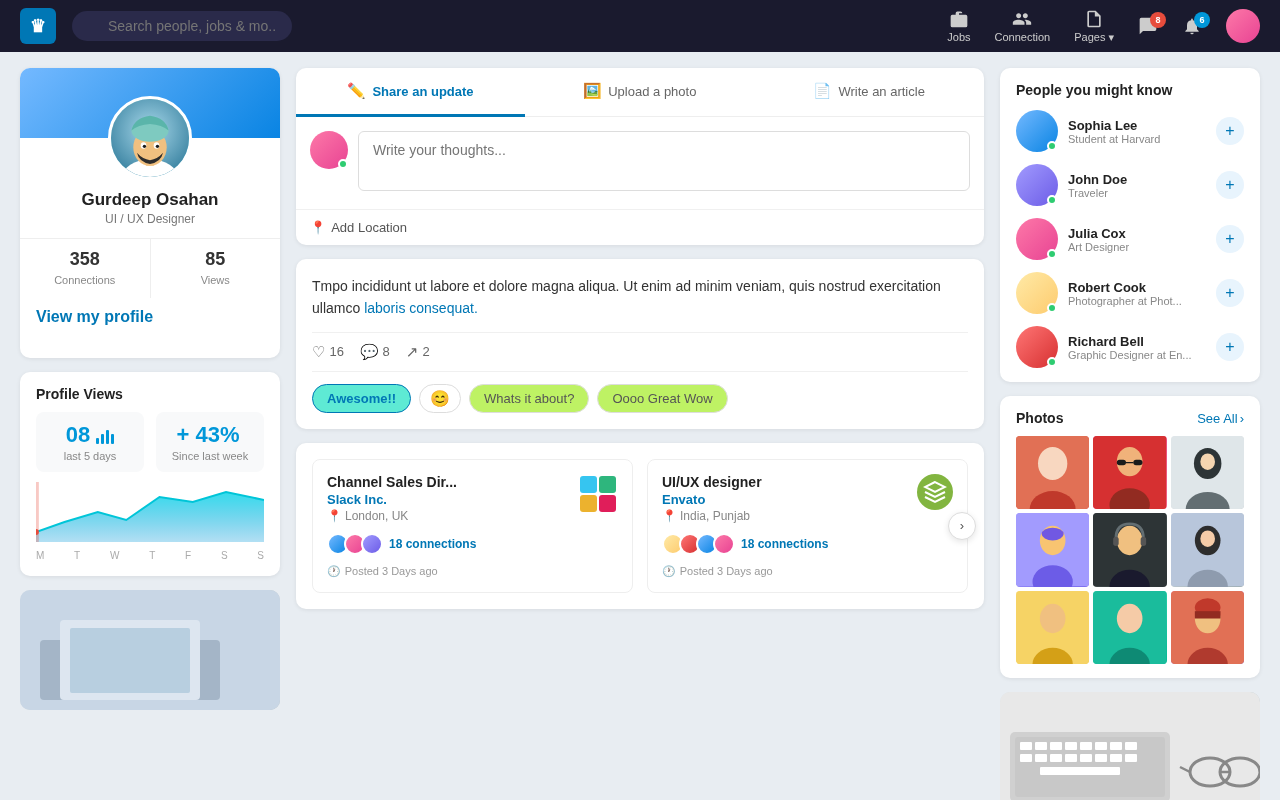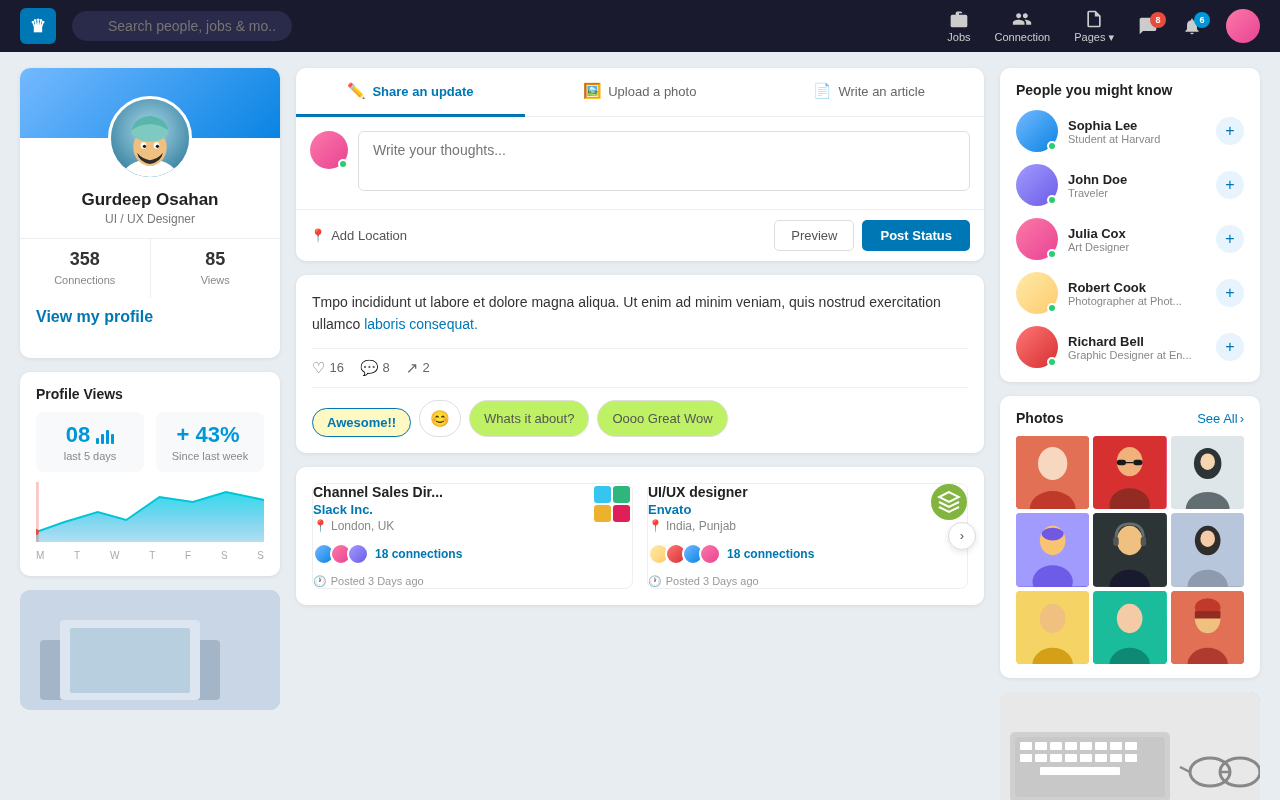--- a/index.html
+++ b/index.html
@@ -200,28 +200,28 @@
     .post-actions { display: flex; align-items: center; gap: 16px; padding: 10px 0; border-top: 1px solid #f0f0f0; border-bottom: 1px solid #f0f0f0; margin-bottom: 12px; }
     .post-action { display: flex; align-items: center; gap: 4px; color: #666; font-size: 13px; cursor: pointer; }
     .post-action .icon { font-size: 15px; }
 
     
     .reactions { display: flex; gap: 8px; flex-wrap: wrap; }
     .reaction-btn {
       padding: 6px 14px; border-radius: 20px; font-size: 13px; cursor: pointer;
       display: flex; align-items: center; gap: 5px;
     }
-    .reaction-awesome { background: #fef9c3; border: 1px solid #0077b5; color: #0077b5; font-weight: 600; margin-top: 8px; }
+    .reaction-awesome { background: #5eead4; border: 1px solid #0077b5; color: #0077b5; font-weight: 600; }
     .reaction-emoji { background: #fff; border: 1px solid #ddd; color: #555; font-size: 16px; padding: 4px 10px; }
     .reaction-text { background: #bef264; border: 1px solid #ddd; color: #555; }
 
     
     .jobs-card { padding: 16px; }
     .jobs-scroll { display: flex; gap: 14px; overflow: hidden; position: relative; }
-    .job-item { flex: 0 0 calc(50% - 7px); border: 1px solid #eee; border-radius: 8px; min-width: 0; }
+    .job-item { flex: 0 0 calc(50% - 7px); border: 1px solid #eee; border-radius: 8px; padding: 14px; min-width: 0; }
     .job-header { display: flex; align-items: flex-start; justify-content: space-between; margin-bottom: 8px; }
     .job-title { font-size: 14px; font-weight: 700; color: #222; margin-bottom: 2px; }
     .job-company { color: #0077b5; font-size: 13px; font-weight: 600; }
     .job-location { font-size: 12px; color: #888; display: flex; align-items: center; gap: 3px; margin-top: 2px; }
     .job-logo { width: 40px; height: 40px; border-radius: 8px; flex-shrink: 0; display: flex; align-items: center; justify-content: center; }
     .job-connections { display: flex; align-items: center; gap: 6px; margin: 10px 0; }
     .job-conn-avatars { display: flex; }
     .job-conn-av { width: 22px; height: 22px; border-radius: 50%; border: 2px solid #fff; margin-left: -5px; }
     .job-conn-av:first-child { margin-left: 0; }
     .job-conn-text { font-size: 12px; color: #0077b5; font-weight: 600; }
@@ -444,24 +444,20 @@
         </div>
         <div class="composer-input-wrap">
           <textarea class="composer-input" placeholder="Write your thoughts..." style=""></textarea>
         </div>
       </div>
       <div class="composer-footer">
         <button class="location-btn">
           <span>📍</span>
           <span>Add Location</span>
         </button>
-        <div class="composer-actions">
-          <button class="btn-preview">Preview</button>
-          <button class="btn-post">Post Status</button>
-        </div>
       </div>
     </div>
 
     <div class="card post-card">
       <div class="post-text">
         <span>Tmpo incididunt ut labore et dolore magna aliqua. Ut enim ad minim veniam, quis nostrud exercitation ullamco </span><a class="post-link">laboris consequat.</a>
       </div>
       <div class="post-actions">
         <div class="post-action">
           <span class="icon">♡</span>

